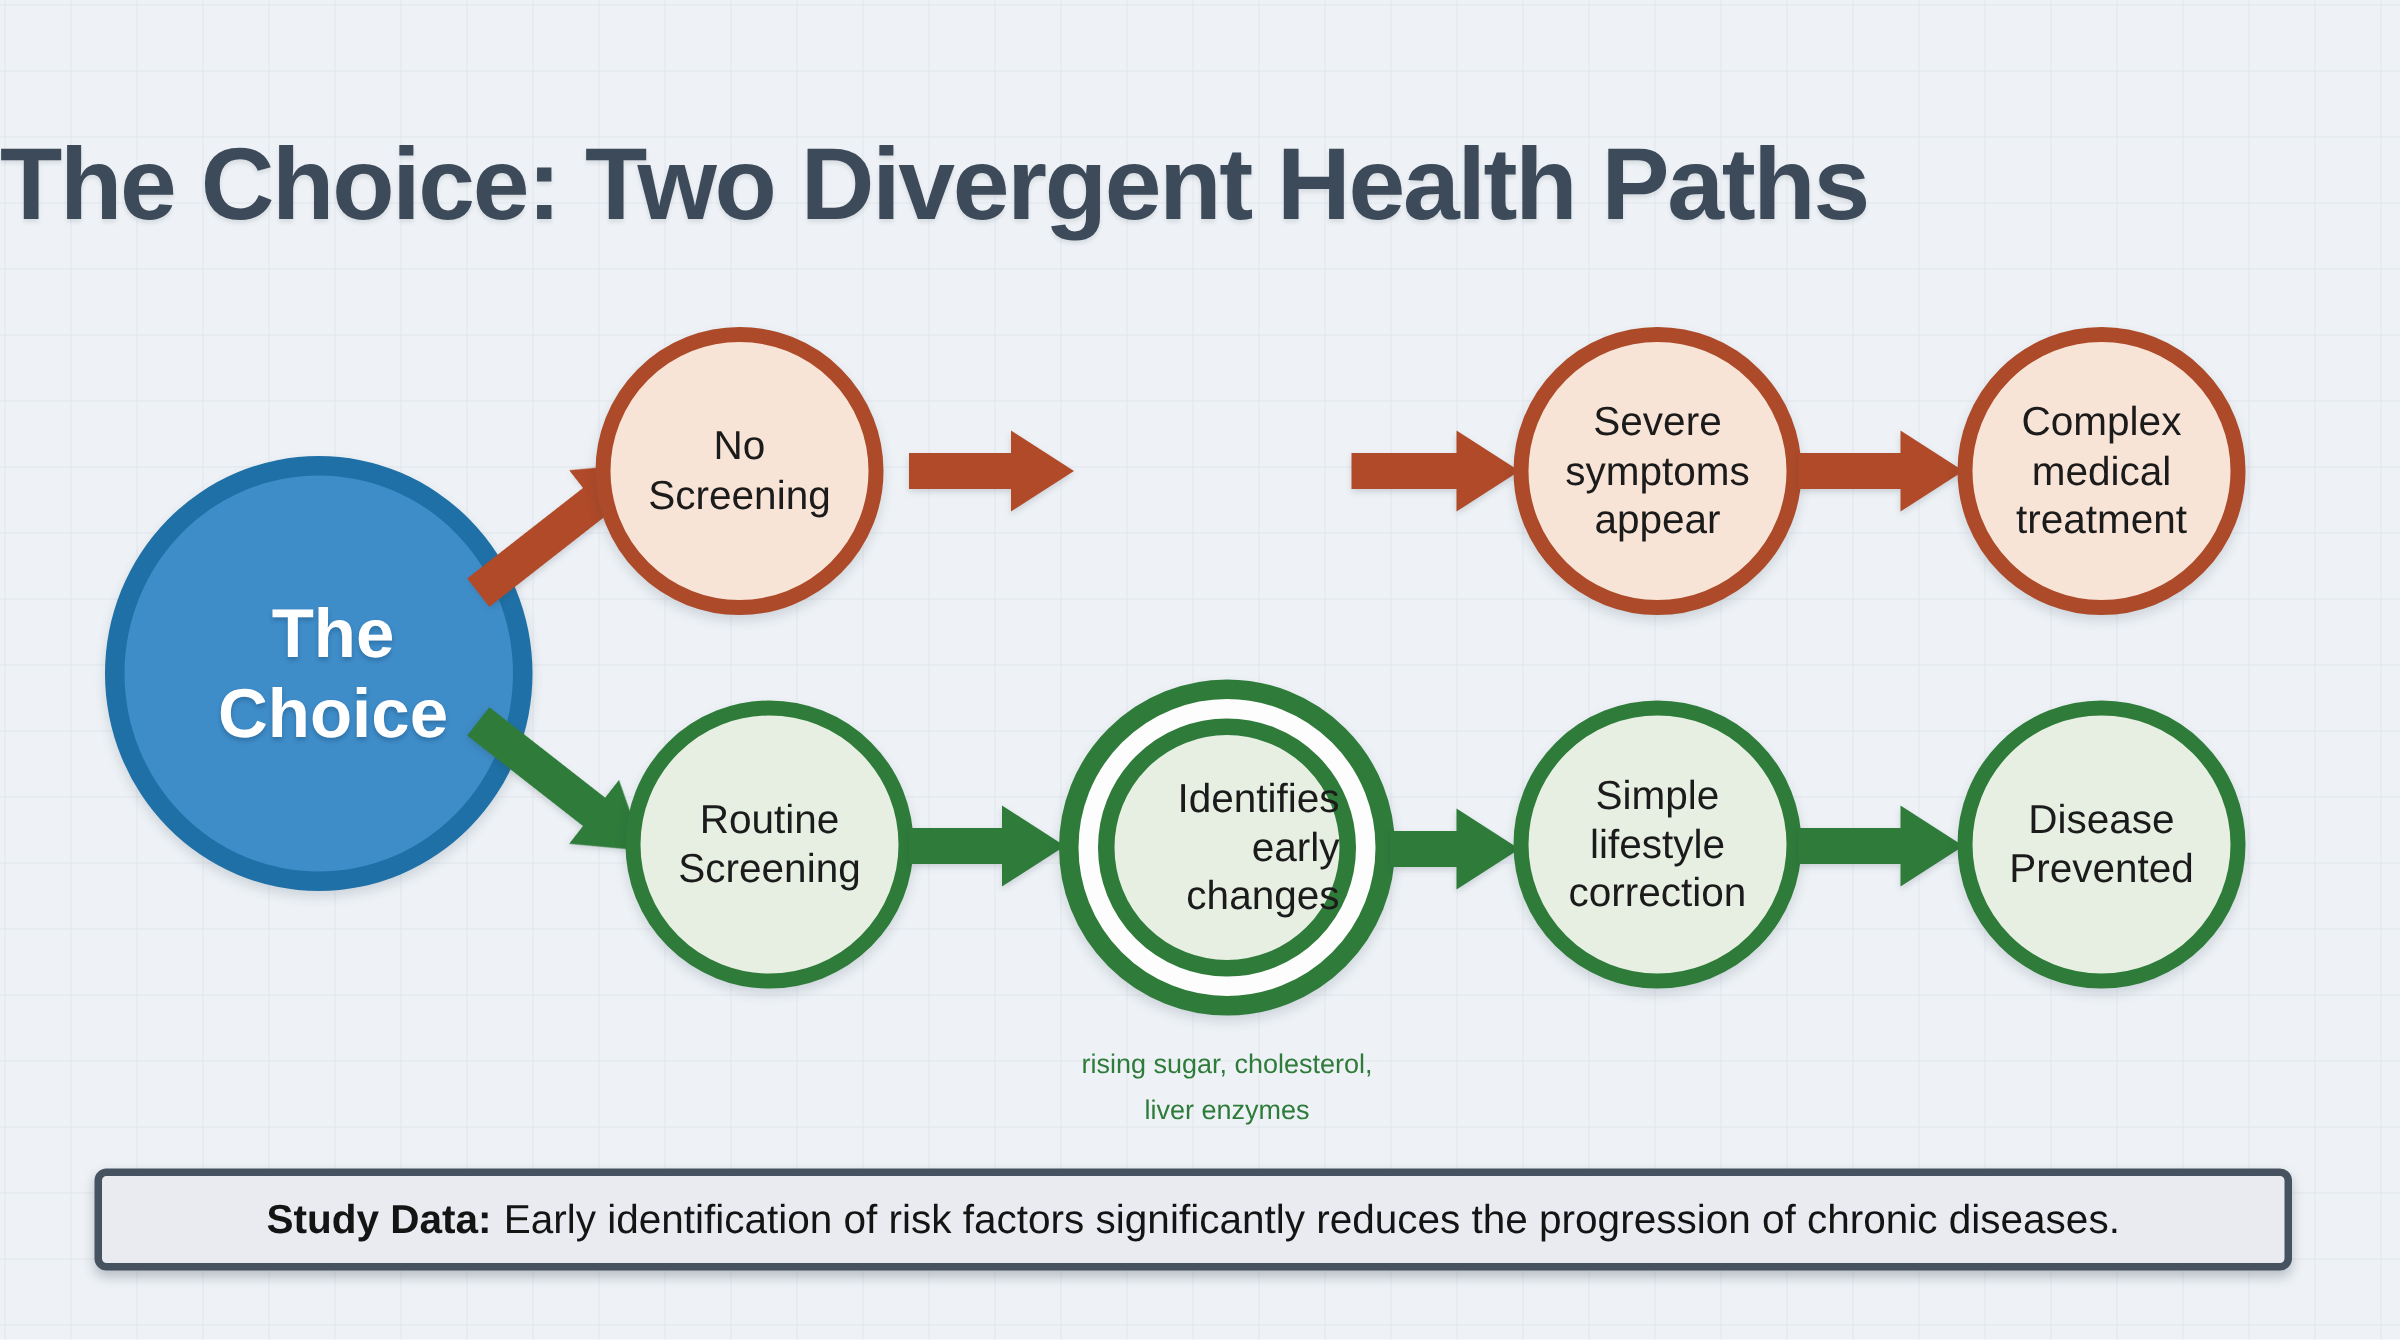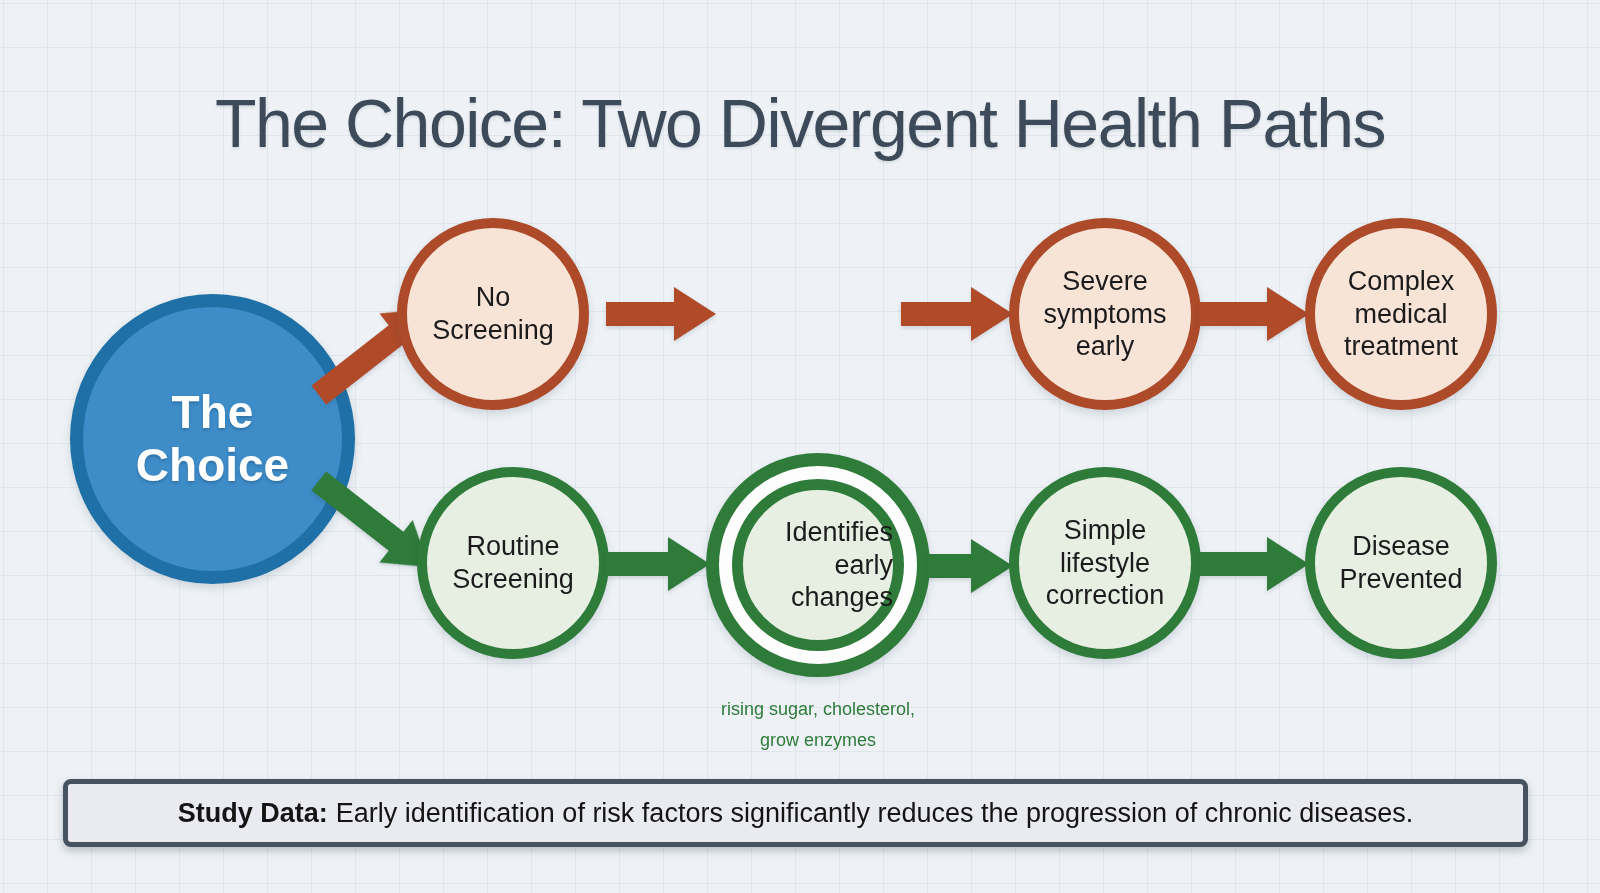--- a/index.html
+++ b/index.html
@@ -23,23 +23,22 @@
     background-size: 44px 44px;
     background-position: 3px 3px;
   }
 
   .title {
     position: absolute;
     top: 84px;
     left: 0;
     width: 100%;
     margin: 0;
-    text-align: center;
     font-size: 68px;
-    font-weight: 400;
+    font-weight: 700;
     letter-spacing: -1.5px;
     color: var(--title-text, #3d4a5a);
     text-shadow: 0 2px 3px rgba(40,55,70,0.12);
   }
 
   .node {
     position: absolute;
     box-sizing: border-box;
     border-radius: 50%;
     display: flex;
@@ -51,24 +50,25 @@
   .node .label {
     display: block;
     width: 150px;
     font-size: 27px;
     line-height: 1.22;
     color: var(--node-text, #1b1b1b);
   }
 
   
   .choice {
-    left: 70px; top: 294px;
+    left: 70px; top: 304px;
     width: 285px; height: 290px;
     background: var(--choice-fill, #3e8cc8);
     border: 13px solid var(--choice-border, #1e70a6);
+    justify-content: flex-end;
   }
   .choice .label {
     width: 240px;
     font-size: 46px;
     font-weight: 700;
     line-height: 1.15;
     color: var(--choice-text, #ffffff);
     text-shadow: 0 2px 3px rgba(0,40,70,0.25);
   }
 
@@ -209,21 +209,21 @@
   </div>
   <div class="arrow risk a1">
     <i class="shaft"></i>
     <i class="head"></i>
   </div>
   <div class="arrow risk a2">
     <i class="shaft"></i>
     <i class="head"></i>
   </div>
   <div class="node risk-node rn3">
-    <span class="label">Severe symptoms early</span>
+    <span class="label">Severe symptoms appear</span>
   </div>
   <div class="arrow risk a3">
     <i class="shaft"></i>
     <i class="head"></i>
   </div>
   <div class="node safe-node sn1">
     <span class="label">Routine Screening</span>
   </div>
 
   <div class="node risk-node rn4">
@@ -248,21 +248,21 @@
   <div class="arrow safe b3">
     <i class="shaft"></i>
     <i class="head"></i>
   </div>
   <div class="node safe-node sn4">
     <span class="label">Disease Prevented</span>
   </div>
 
   <div class="annotation">
     <div>rising sugar, cholesterol,</div>
-    <div>grow enzymes</div>
+    <div>liver enzymes</div>
   </div>
 
   <div class="footer-box">
     <p>
       <b>Study Data:</b><span>Early identification of risk factors significantly reduces the progression of chronic diseases.</span>
     </p>
   </div>
 
 </div>
 

